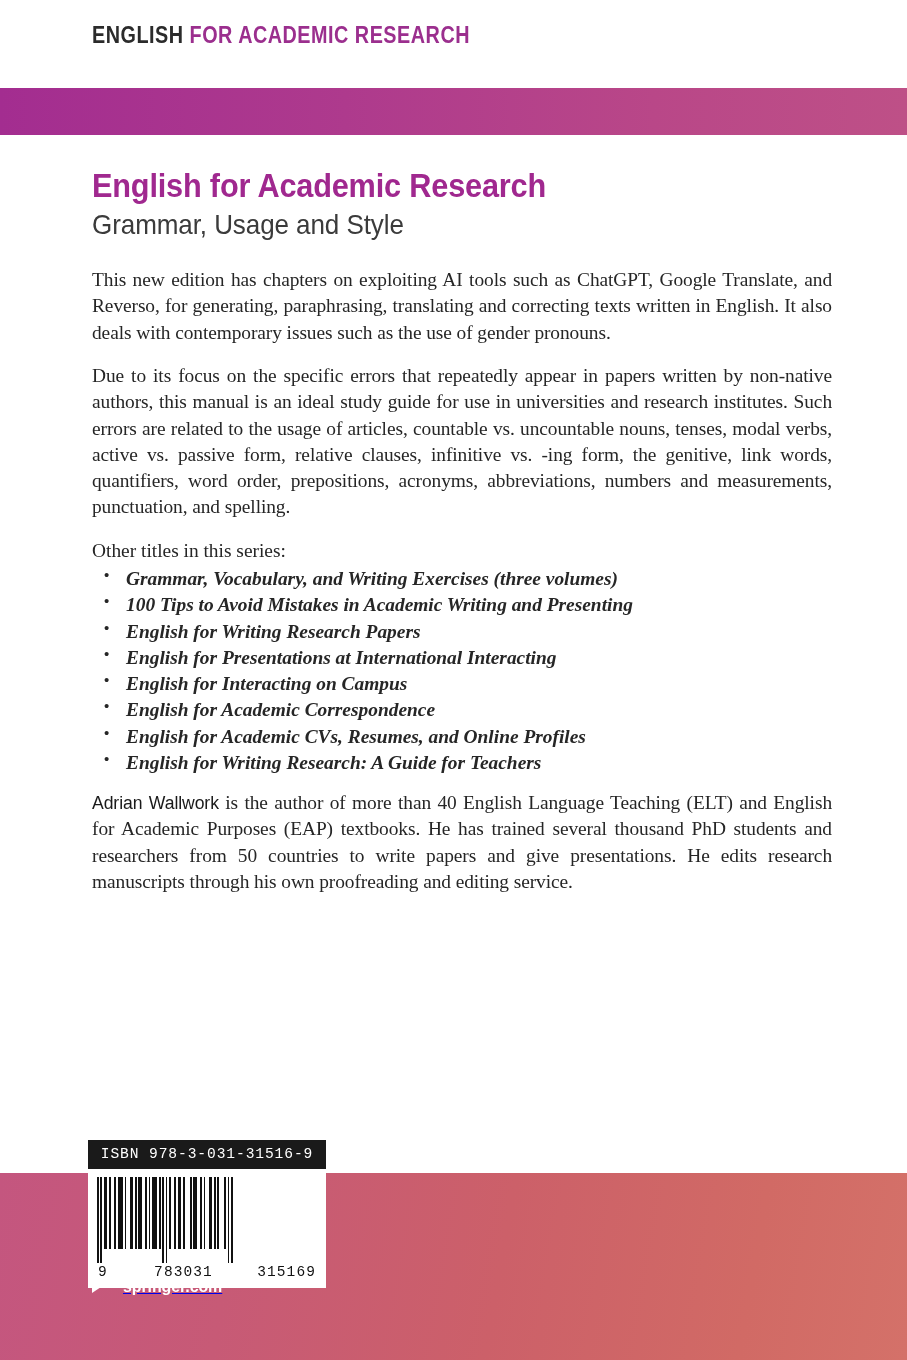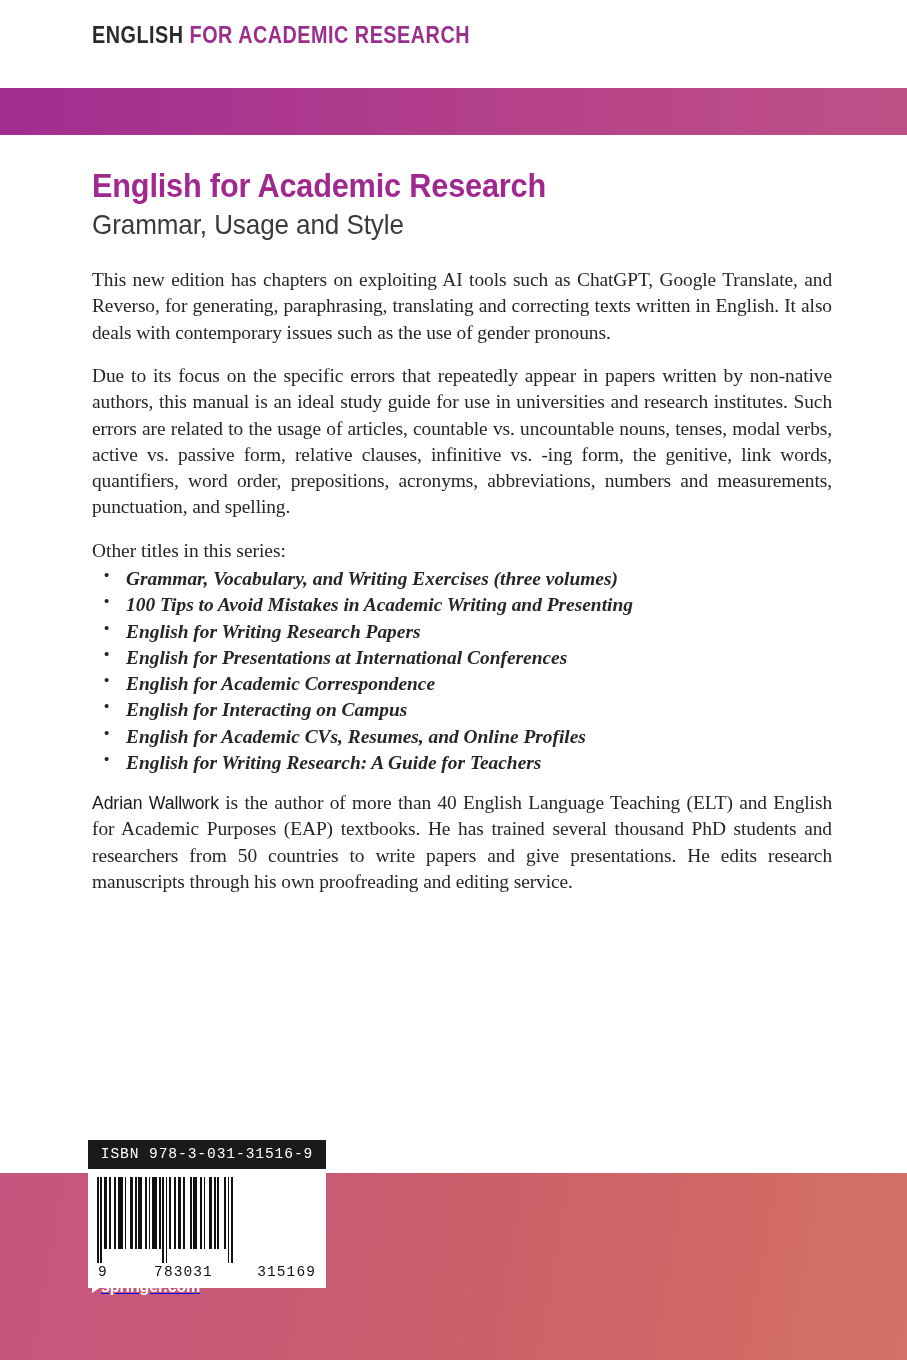--- a/index.html
+++ b/index.html
@@ -187,21 +187,21 @@
   }
   .ean-digits .g1 { margin-right: 2px; }
 
   
   .springer {
     position: absolute;
     left: 92px;
     top: 1277px;
     display: flex;
     align-items: center;
-    gap: 0;
+    gap: 22px;
     z-index: 5;
   }
   .springer .tri {
     width: 0;
     height: 0;
     border-left: 9px solid #ffffff;
     border-top: 6px solid transparent;
     border-bottom: 6px solid transparent;
   }
   .springer .txt {
@@ -230,23 +230,23 @@
 
   <p class="body-para">This new edition has chapters on exploiting AI tools such as ChatGPT, Google Translate, and Reverso, for generating, paraphrasing, translating and correcting texts written in English. It also deals with contemporary issues such as the use of gender pronouns.</p>
   <p class="body-para">Due to its focus on the specific errors that repeatedly appear in papers written by non-native authors, this manual is an ideal study guide for use in universities and research institutes. Such errors are related to the usage of articles, countable vs. uncountable nouns, tenses, modal verbs, active vs. passive form, relative clauses, infinitive vs. -ing form, the genitive, link words, quantifiers, word order, prepositions, acronyms, abbreviations, numbers and measurements, punctuation, and spelling.</p>
 
   <div class="series-lead">Other titles in this series:</div>
 
   <ul class="title-list">
     <li>Grammar, Vocabulary, and Writing Exercises (three volumes)</li>
     <li>100 Tips to Avoid Mistakes in Academic Writing and Presenting</li>
     <li>English for Writing Research Papers</li>
-    <li>English for Presentations at International Conferences</li>
+    <li>English for Presentations at International Interacting</li>
+    <li>English for Interacting on Campus</li>
     <li>English for Academic Correspondence</li>
-    <li>English for Interacting on Campus</li>
     <li>English for Academic CVs, Resumes, and Online Profiles</li>
     <li>English for Writing Research: A Guide for Teachers</li>
   </ul>
 
   <p class="author-para"><span class="author-name">Adrian Wallwork</span><span> is the author of more than 40 English Language Teaching (ELT) and English for Academic Purposes (EAP) textbooks. He has trained several thousand PhD students and researchers from 50 countries to write papers and give presentations. He edits research manuscripts through his own proofreading and editing service.</span></p>
 
 </div>
 
 <div class="bottom-band"></div>
 

